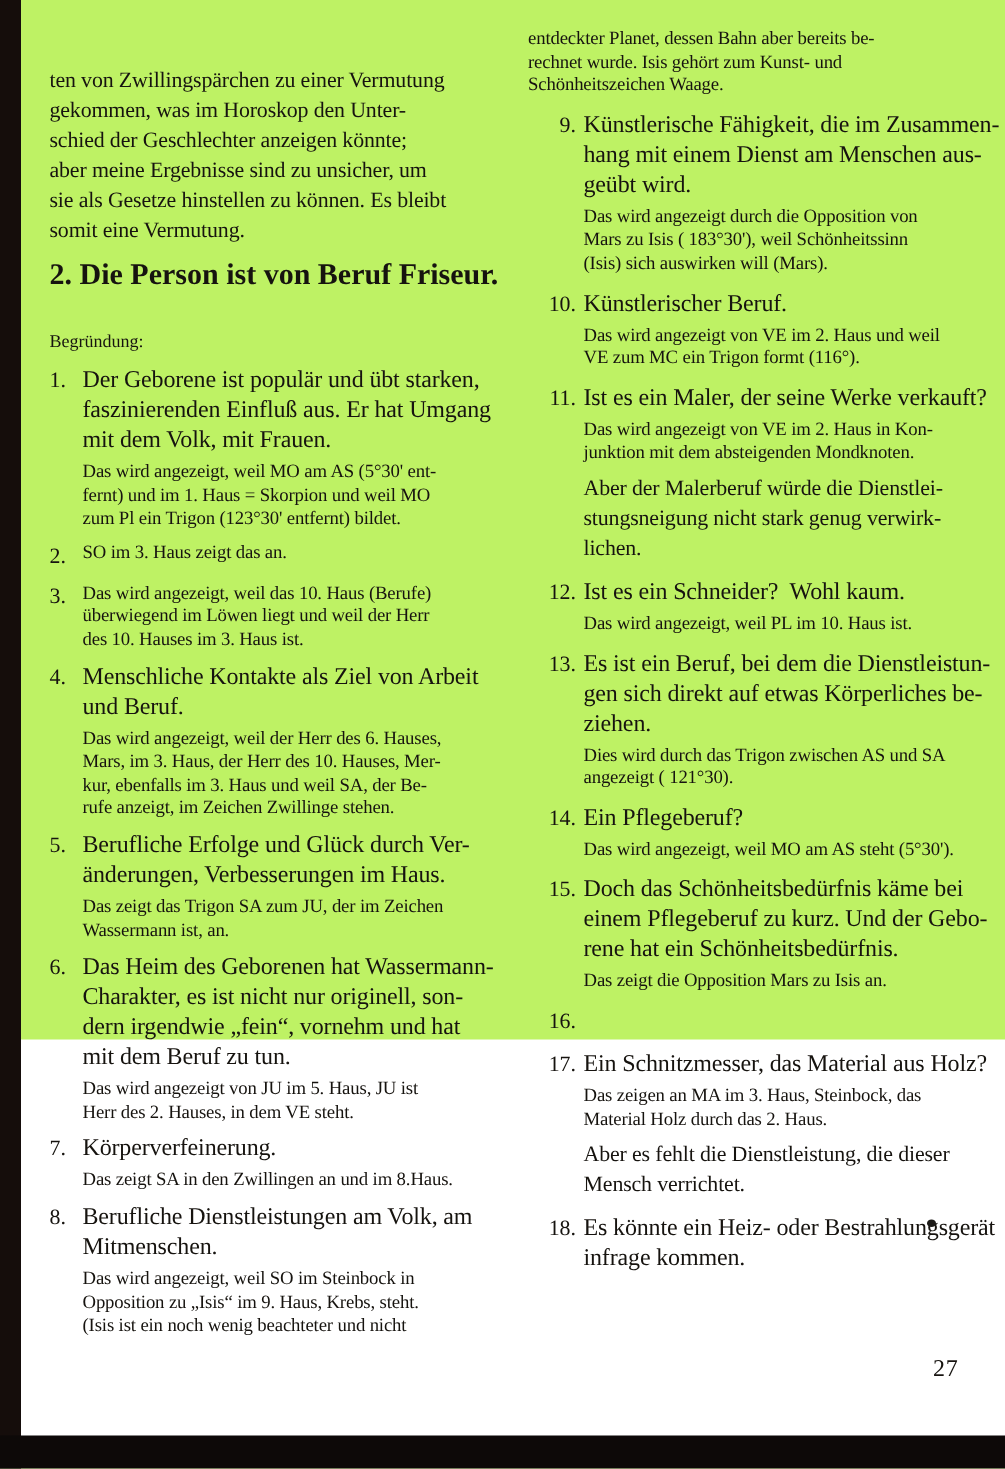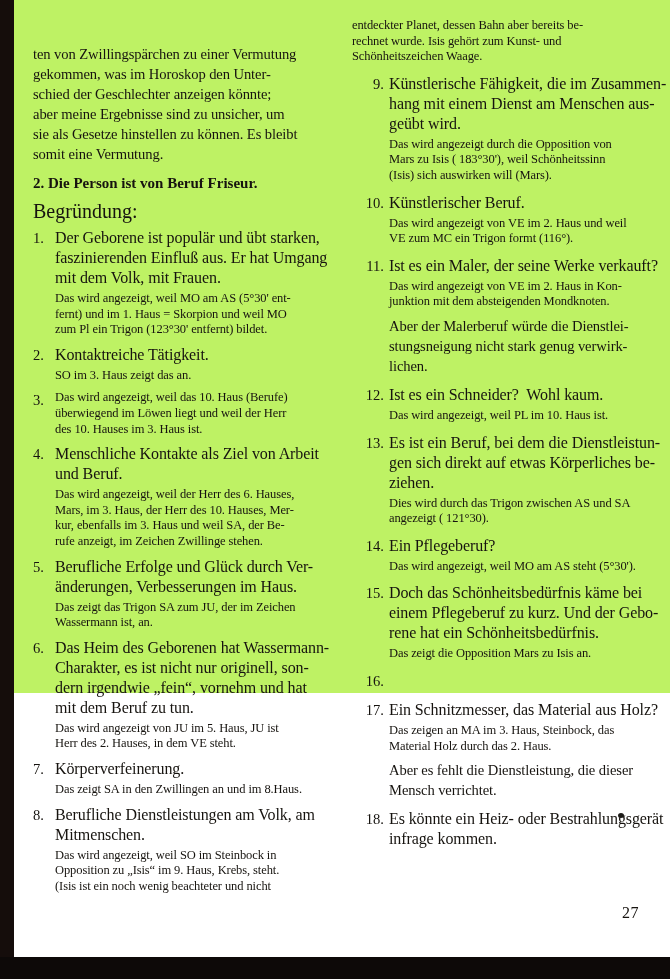--- a/index.html
+++ b/index.html
@@ -14,22 +14,22 @@
   
   .scan-edge-left{position:absolute;left:0;top:0;width:14px;height:979px;background:#150d0b;}
   .scan-edge-bottom{position:absolute;left:0;top:957px;width:670px;height:22px;background:#0d0908;}
   .col{position:absolute;top:0;}
   .col-left{left:33px;width:302px;padding-top:44px;}
   .col-right{left:352px;width:310px;padding-top:18px;}
   .para, .title, .heading, .subheading{white-space:pre;}
   .title{font-size:16px;line-height:20px;letter-spacing:-0.1px;}
   .para.normal{font-size:14.6px;line-height:20px;letter-spacing:-0.1px;}
   .para.small{font-size:12.5px;line-height:15.6px;letter-spacing:-0.1px;}
-  .heading{font-weight:700;font-size:15px;line-height:20px;margin-top:9px;}
-  .subheading{font-size:20px;line-height:20px;margin-top:8px;}
+  .heading{font-weight:700;font-size:20px;line-height:20px;margin-top:9px;}
+  .subheading{font-size:12px;line-height:20px;margin-top:24px;}
   .item{display:flex;margin-top:7px;}
   .col-right .item{margin-top:9px;}
   .num{flex:0 0 22px;font-size:14.6px;line-height:20px;}
   .col-right .num{flex:0 0 32px;text-align:right;padding-right:5px;}
   .body{flex:1;min-width:0;}
   .title + .para{margin-top:3px;}
   .para + .para{margin-top:6px;}
   .page-number{position:absolute;left:622px;top:904px;font-size:16px;letter-spacing:0.5px;}
   .ink-spot{position:absolute;left:618px;top:813px;width:6px;height:5px;background:#1d1b18;border-radius:50%;}
 </style>
@@ -55,21 +55,20 @@
 faszinierenden Einfluß aus. Er hat Umgang
 mit dem Volk, mit Frauen.</div>
           <div class="para small">Das wird angezeigt, weil MO am AS (5°30' ent-
 fernt) und im 1. Haus = Skorpion und weil MO
 zum Pl ein Trigon (123°30' entfernt) bildet.</div>
         </div>
       </div>
       <div class="item">
         <span class="num">2.</span>
         <div class="body">
-          <div class="title">Kontaktreiche Tätigkeit.</div>
           <div class="para small">SO im 3. Haus zeigt das an.</div>
         </div>
       </div>
       <div class="item">
         <span class="num">3.</span>
         <div class="body">
           <div class="para small">Das wird angezeigt, weil das 10. Haus (Berufe)
 überwiegend im Löwen liegt und weil der Herr
 des 10. Hauses im 3. Haus ist.</div>
         </div>

